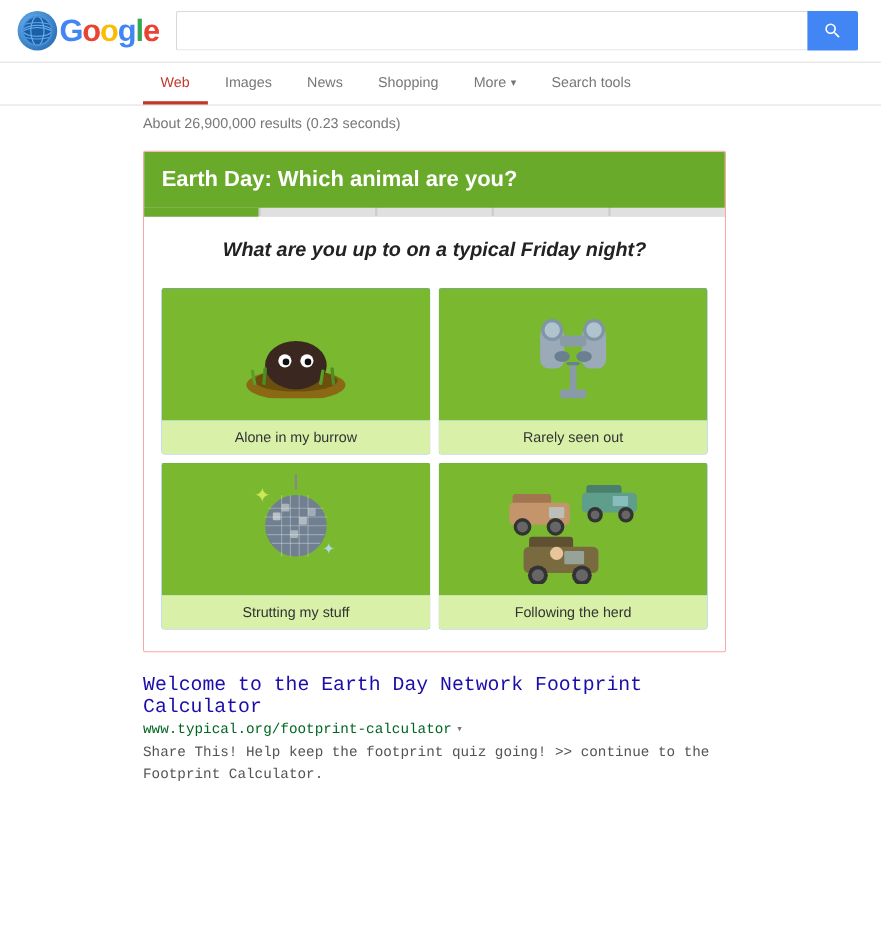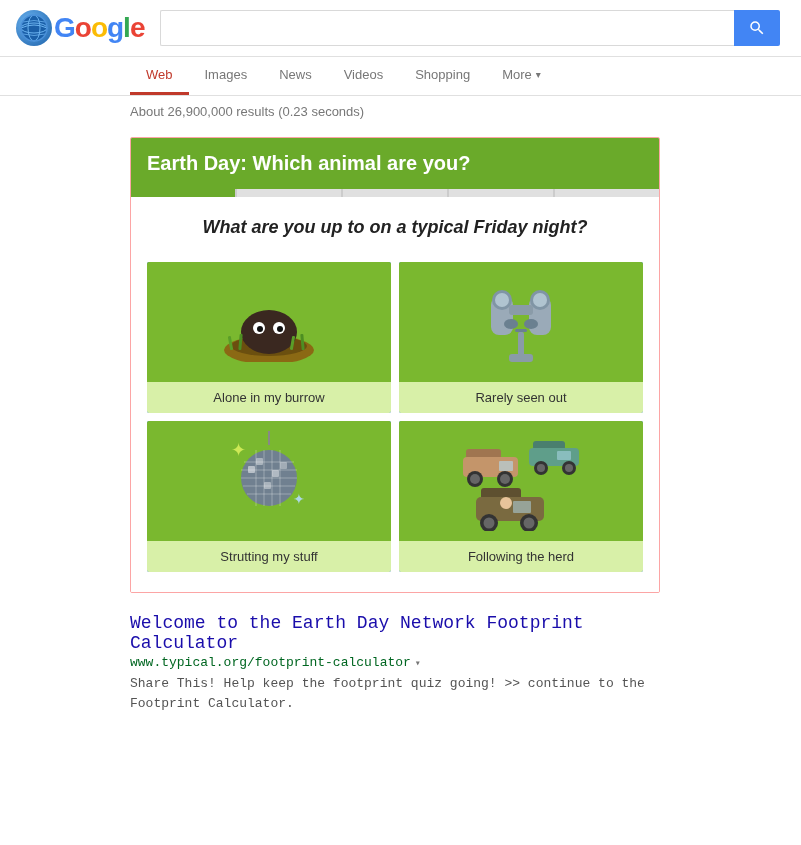--- a/index.html
+++ b/index.html
@@ -88,23 +88,23 @@
         <path d="M15.5 14h-.79l-.28-.27A6.471 6.471 0 0 0 16 9.5 6.5 6.5 0 1 0 9.5 16c1.61 0 3.09-.59 4.23-1.57l.27.28v.79l5 4.99L20.49 19l-4.99-5zm-6 0C7.01 14 5 11.99 5 9.5S7.01 5 9.5 5 14 7.01 14 9.5 11.99 14 9.5 14z"></path>
       </svg>
     </button>
   </div>
 </div>
 
 <div class="nav-tabs">
   <a class="nav-tab active" href="#">Web</a>
   <a class="nav-tab" href="#">Images</a>
   <a class="nav-tab" href="#">News</a>
-  <a class="nav-tab" href="#">Videos</a>
   <a class="nav-tab" href="#">Shopping</a>
   <a class="nav-tab" href="#">More <span class="dropdown-arrow">▾</span></a>
+  <a class="nav-tab" href="#">Search tools</a>
 </div>
 
 <div class="results-info">
   <span>About 26,900,000 results (0.23 seconds)</span>
 </div>
 
 <div class="main">
 
   <div class="quiz-card">
     <div class="quiz-header">

